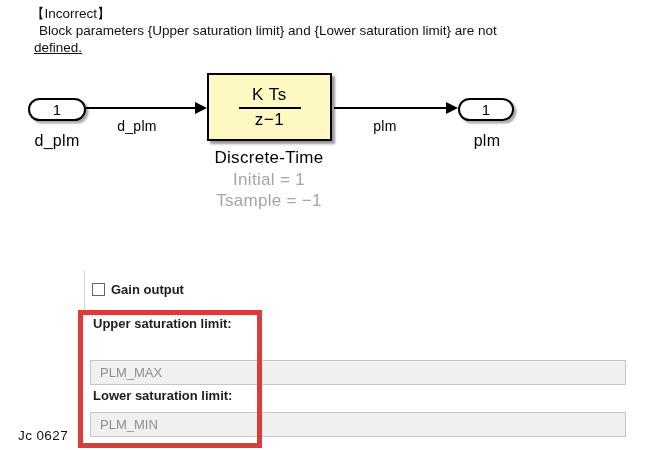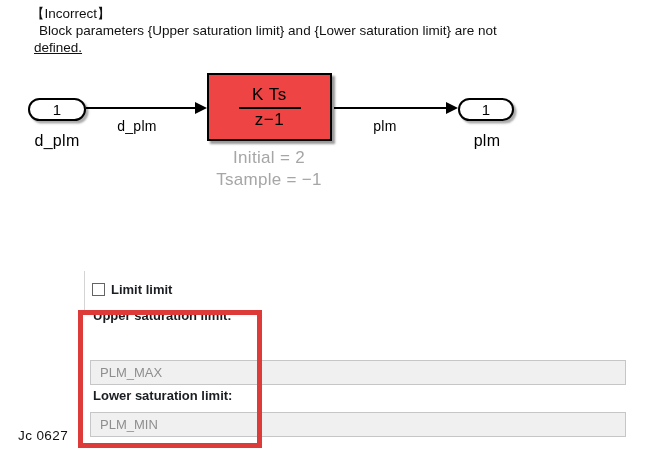--- a/index.html
+++ b/index.html
@@ -38,42 +38,42 @@
   }
   .arrow-in  { left:195px; top:102px; }
   .arrow-out { left:446px; top:102px; }
 
   .sig { font-size:14px; letter-spacing:.3px; transform:translateX(-50%); white-space:nowrap; }
   .sig-in  { left:137px; top:118px; }
   .sig-out { left:385px; top:118px; }
 
   .iblock {
     left:207px; top:73px; width:125px; height:68px;
-    border:2px solid #000; background:#ef4444;
+    border:2px solid #000; background:#fef9c3;
     box-shadow:3px 3px 2px rgba(70,70,70,.55);
     display:flex; align-items:center; justify-content:center;
   }
   .frac { display:flex; flex-direction:column; align-items:center; font-size:17px; letter-spacing:.5px; }
   .frac-bar { width:62px; height:2px; background:#000; margin:2px 0 1px 0; }
 
   .blk-caption {
     left:169px; top:147px; width:200px; text-align:center;
     font-size:17px; line-height:21.5px; letter-spacing:.3px; white-space:nowrap;
   }
   .blk-caption .gray { color:#a6a6a6; }
 
   
   .dlg-edge { left:84px; top:271px; width:1px; height:42px; background:#d4d4d4; }
   .chk {
     left:92px; top:283px; width:13px; height:13px;
     border:1px solid #646464; background:#fff;
   }
   .dlg-label { font-size:13px; font-weight:600; color:#1a1d21; white-space:nowrap; }
   .chk-label   { left:111px; top:282px; }
-  .upper-label { left:93px;  top:308px; }
+  .upper-label { left:93px;  top:316px; }
   .lower-label { left:93px;  top:388px; }
 
   .field {
     left:90px; width:536px; height:25px;
     background:#f0f0f0; border:1px solid #c6c6c6;
     font-family:"Liberation Sans", sans-serif;
     font-size:13px; color:#8e8e8e; padding:0 0 0 9px; outline:none;
   }
   .field-upper { top:360px; }
   .field-lower { top:412px; }
@@ -114,28 +114,29 @@
   <div class="abs wire wire-out"></div>
   <div class="abs arrow arrow-out"></div>
   <div class="abs sig sig-out">plm</div>
 
   <div class="abs port port-out">
     <span>1</span>
   </div>
   <div class="abs port-label lbl-out">plm</div>
 
   <div class="abs blk-caption">
-    <div class="gray">Initial = 2</div>
+    <div>Discrete-Time</div>
+    <div class="gray">Initial = 1</div>
     <div class="gray">Tsample = −1</div>
   </div>
 
   <div class="abs dlg-edge"></div>
 
   <div class="abs chk"></div>
-  <div class="abs dlg-label chk-label">Limit limit</div>
+  <div class="abs dlg-label chk-label">Gain output</div>
 
   <div class="abs dlg-label upper-label">Upper saturation limit:</div>
   <input class="abs field field-upper" type="text" readonly="" value="PLM_MAX" style="">
 
   <div class="abs dlg-label lower-label">Lower saturation limit:</div>
   <input class="abs field field-lower" type="text" readonly="" value="PLM_MIN" style="">
 
   <div class="abs redbox"></div>
 
   <div class="abs footer">Jc 0627</div>

